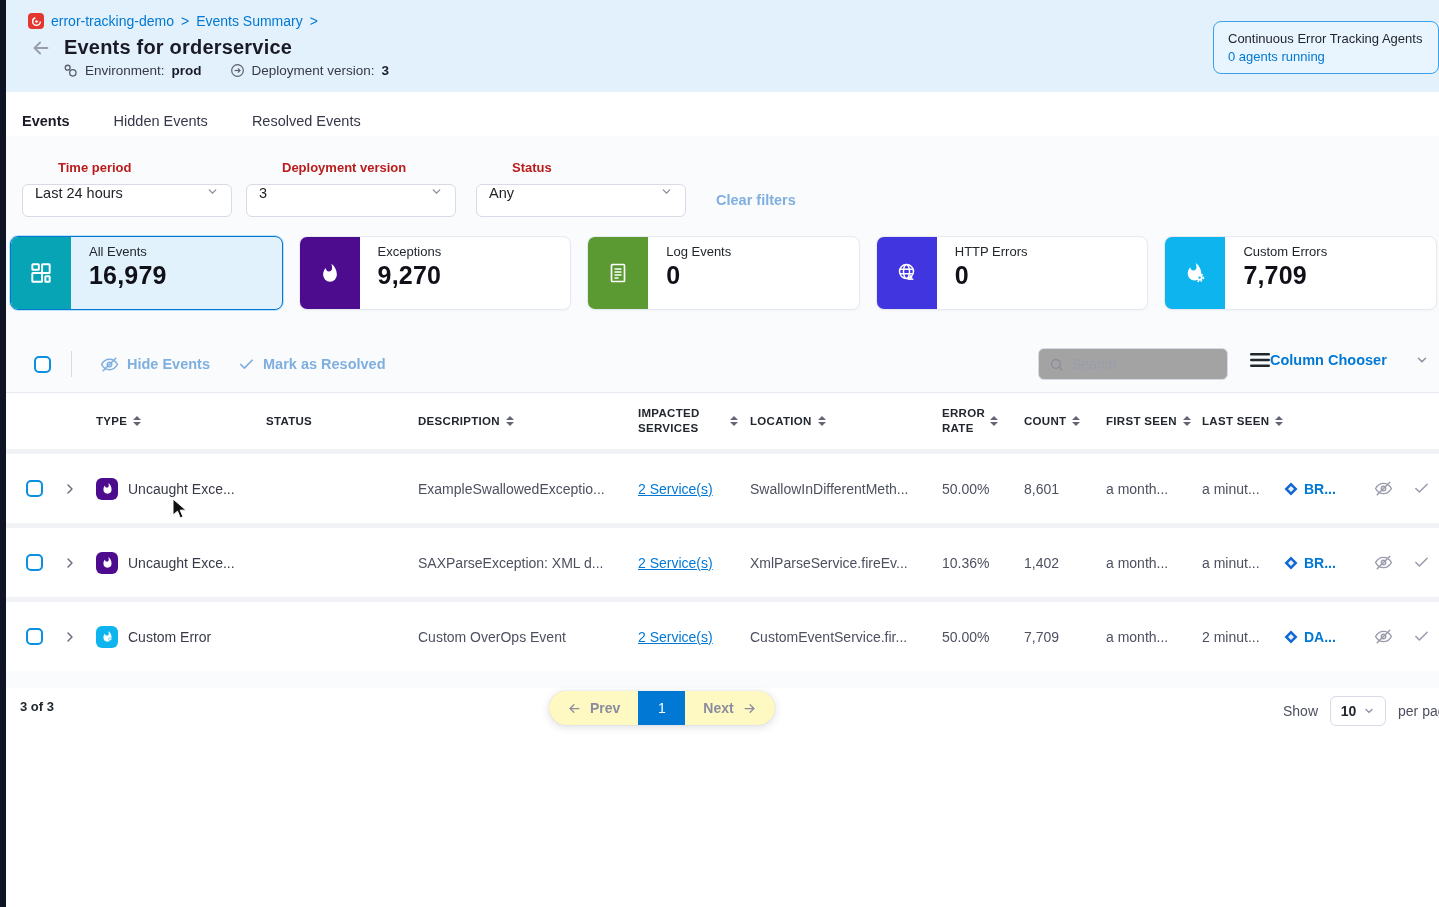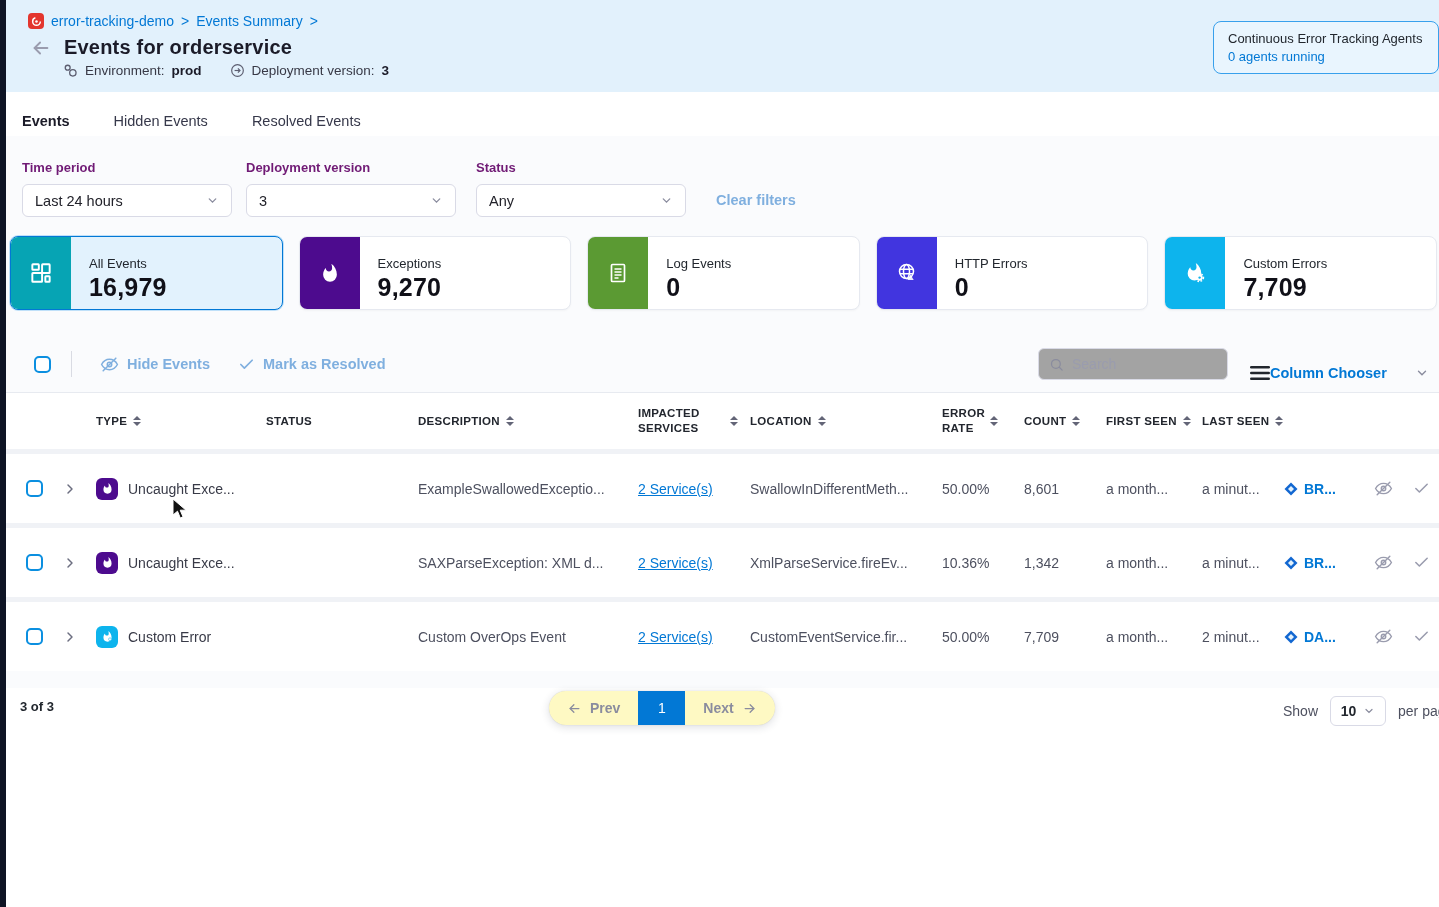--- a/index.html
+++ b/index.html
@@ -32,43 +32,43 @@
   #tabbar { left:6px; top:92px; right:0; height:59px; background:#fff; border-bottom:1px solid #d9dbe6; display:flex; align-items:stretch; padding-left:16px; gap:44px; }
   .tab { display:flex; align-items:center; font-size:14.5px; color:#36384a; cursor:pointer; position:relative; }
   .tab.active { font-weight:700; color:#1b1b28; }
   .tab.active::after { content:""; position:absolute; left:-2px; right:-2px; bottom:0; height:3px; background:#0278d5; border-radius:2px 2px 0 0; }
 
   
   #content { left:6px; top:136px; right:0; height:552px; background:#fafbfd; }
 
   
   .filter { position:absolute; top:24px; }
-  .filter-label { font-size:13px; font-weight:700; color:#701a75; margin-bottom:9px; }
+  .filter-label { font-size:13px; font-weight:700; color:#b91c1c; margin-bottom:9px;margin-left:36px; }
   .select { width:210px; height:33px; background:#fff; border:1px solid #d9dae6; border-radius:6px;
-    display:flex; align-items:center; justify-content:space-between; padding:0 12px; font-size:14.5px; color:#22222a; cursor:pointer; }
+    display:flex; align-items:flex-start; justify-content:space-between; padding:0 12px; font-size:14.5px; color:#22222a; cursor:pointer; }
   .clear-filters { position:absolute; left:710px; top:56px; font-size:14.5px; font-weight:700; color:#7fafdf; cursor:pointer; }
 
   
   #cards { position:absolute; left:4px; top:100px; right:0; height:74px; display:flex; gap:16px; padding-right:2px; }
   .card { flex:1; background:#fff; border:1px solid #e6e9f0; border-radius:8px; display:flex; overflow:hidden; cursor:pointer; box-shadow:0 1px 2px rgba(40,41,61,.04); }
   .card.selected { border:1.5px solid #0278d5; background:#e2f2fd; box-shadow:0 0 0 1px #bfe0f9; }
   .card-icon { width:60px; flex:0 0 60px; display:flex; align-items:center; justify-content:center; }
-  .card-body { padding:19px 0 0 18px; }
+  .card-body { padding:7px 0 0 18px; }
   .card-label { font-size:13px; color:#22272e; }
   .card-value { font-size:25px; font-weight:700; color:#101018; margin-top:2px; letter-spacing:.2px; }
 
   
   #toolbar { position:absolute; left:0; top:208px; right:0; height:40px; display:flex; align-items:center; }
   .checkbox { width:17px; height:17px; border:2px solid #0b8fe0; border-radius:5px; background:#fff; cursor:pointer; flex:0 0 17px; }
   .tb-divider { width:1px; height:26px; background:#d9dbe3; margin:0 0 0 20px; }
   .tb-btn { display:flex; align-items:center; gap:8px; font-size:14.5px; font-weight:700; color:#7fafdf; margin-left:28px; cursor:pointer; }
   .search-box { position:absolute; left:1032px; top:4px; width:190px; height:32px; background:#a3a3a3; border:1px solid #d9dae6; border-radius:6px; display:flex; align-items:center; padding:0 10px; gap:8px; }
   .search-box input { border:none; outline:none; font-size:14px; width:140px; color:#22272e; background:transparent; font-family:"Liberation Sans",sans-serif; }
   .search-box input::placeholder { color:#9a9cae; }
-  .col-chooser { position:absolute; left:1244px; top:8px; display:flex; align-items:center; cursor:pointer;margin-top:13px; }
+  .col-chooser { position:absolute; left:1244px; top:8px; display:flex; align-items:center; cursor:pointer; }
   .col-chooser-label { font-size:14.5px; font-weight:700; color:#0278d5; }
   .cc-chevron { margin-left:28px; }
 
   
   #table { position:absolute; left:0; top:256px; right:0; border-top:1px solid #e7eaf0; background:#f0f2f6; }
   .thead { display:flex; align-items:center; height:56px; background:#fff; padding-left:20px; margin-bottom:5px;
     font-size:11.5px; font-weight:700; letter-spacing:.3px; color:#22262e; text-transform:uppercase; }
   .trow { display:flex; align-items:center; height:69px; background:#fff; padding-left:20px; margin-bottom:5px; font-size:14px; }
   .trow:last-child { margin-bottom:0; }
   .c-cb{flex:0 0 36px;} .c-exp{flex:0 0 34px;} .c-type{flex:0 0 170px; display:flex; align-items:center; gap:10px;}
@@ -452,21 +452,21 @@
                 <path d="M13.5 2s.8 2.6.8 4.7c0 2-1.4 3.6-3.4 3.6S7.4 8.7 7.4 6.7l.1-.4C5.6 8.2 4.5 11 4.5 14a7.5 7.5 0 0 0 15 0c0-5-2.4-9.3-6-12z"></path>
               </svg>
             </span>
           <span class="type-label">Uncaught Exce...</span>
         </div>
         <div class="c-status"></div>
         <div class="c-desc cell-gray">SAXParseException: XML d...</div>
         <div class="c-svc"><span class="svc-link">2 Service(s)</span></div>
         <div class="c-loc cell-gray">XmlParseService.fireEv...</div>
         <div class="c-rate cell-gray">10.36%</div>
-        <div class="c-count cell-gray">1,342</div>
+        <div class="c-count cell-gray">1,402</div>
         <div class="c-first cell-gray">a month...</div>
         <div class="c-last cell-gray">a minut...</div>
         <div class="c-tag">
           <svg width="14" height="14" viewBox="0 0 14 14">
               <path d="M7 0.5L13.5 7 7 13.5 0.5 7z" fill="#1267d1"></path>
               <path d="M7 4L10 7 7 10 4 7z" fill="#e2f1fc"></path>
             </svg>
           <span class="tag-label">BR...</span>
         </div>
         <div class="c-actions">

